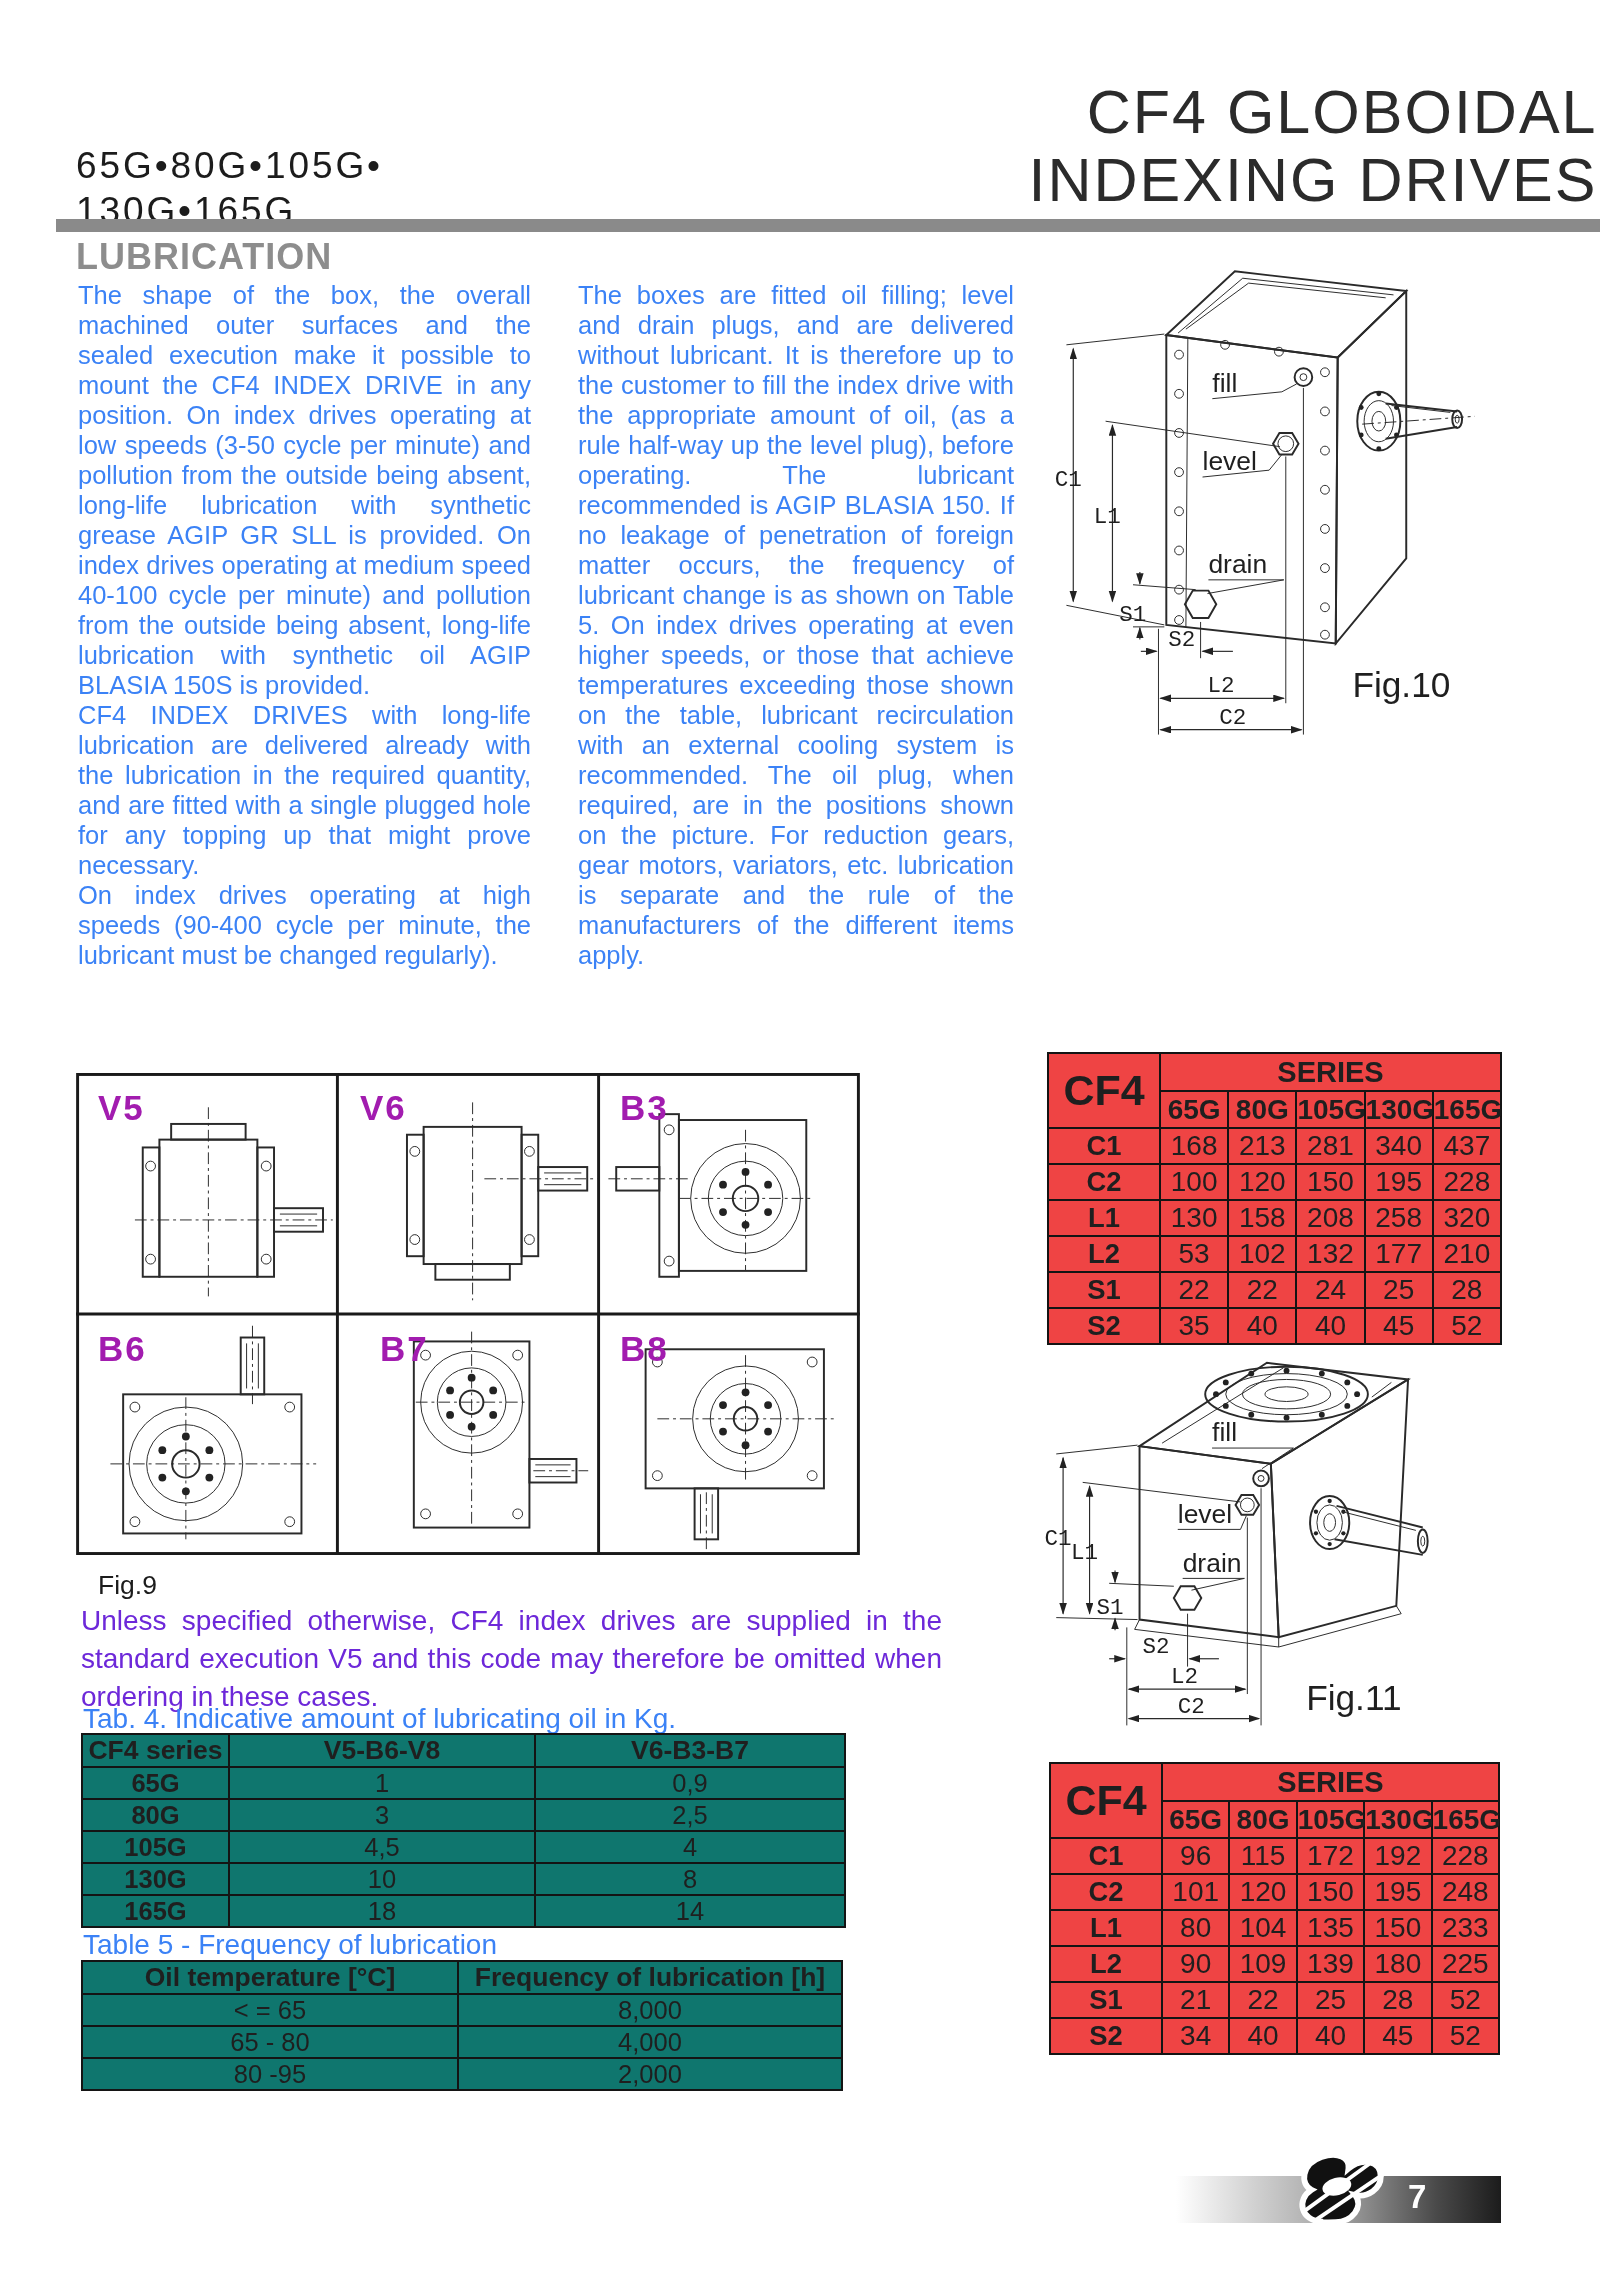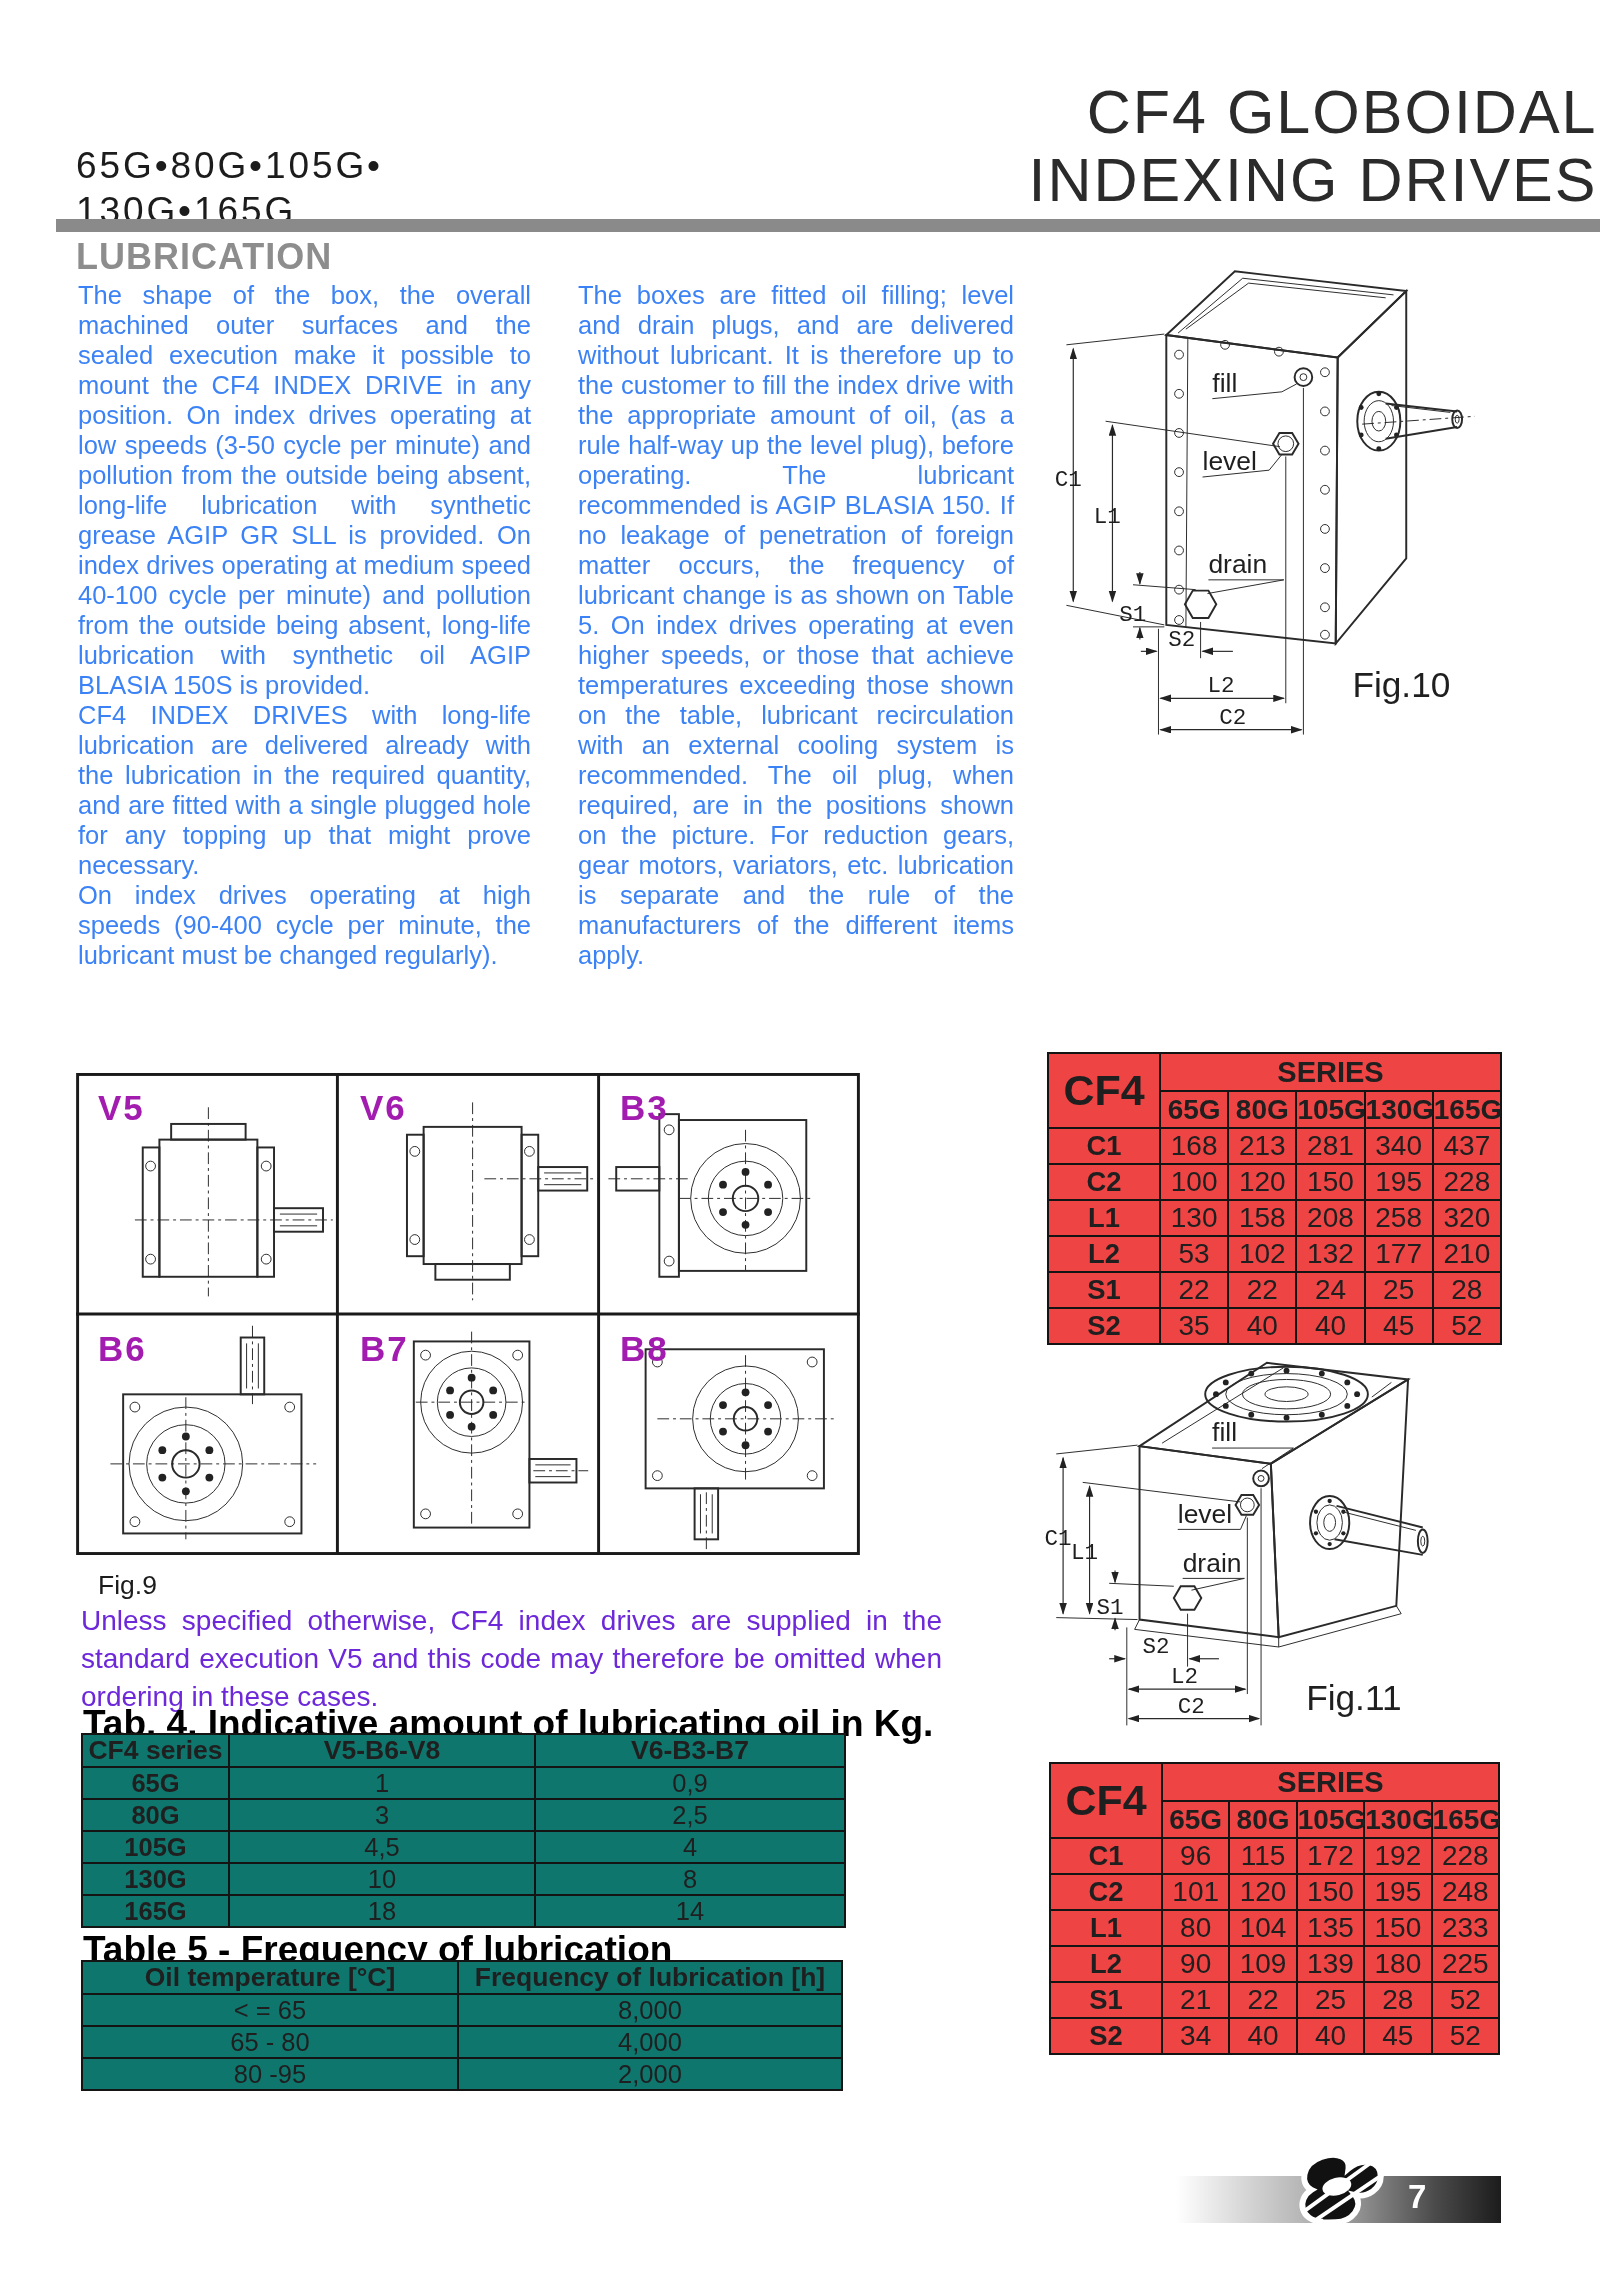--- a/index.html
+++ b/index.html
@@ -15,21 +15,21 @@
   .rule-bar{left:56px;top:219px;width:1544px;height:12.7px;background:#8a8a8a;}
   .lub-heading{left:76px;top:236px;font-size:36px;font-weight:bold;color:#8d8d8d;letter-spacing:1px;}
   
   .txtcol{font-size:25.5px;line-height:30px;text-align:justify;color:#3b82f6;}
   .txtcol p{margin:0;}
   .col1{left:78px;top:280px;width:453px;}
   .col2{left:578px;top:280px;width:436px;}
   
   .note{left:81px;top:1602px;width:861px;font-size:28px;line-height:38px;text-align:justify;color:#6d28d9;}
   .figcap{font-size:26.5px;color:#1c1c1c;}
-  .tbl-title{font-size:37px;font-weight:bold;color:#000000;}
+  .tbl-title{font-size:28px;font-weight:normal;color:#3b82f6;}
   
   table.cf4{border-collapse:collapse;table-layout:fixed;background:#ef4444;}
   table.cf4 th,table.cf4 td{border:2px solid #141414;border-top-width:2.9px;border-bottom-width:2.9px;padding:0;text-align:center;vertical-align:middle;}
   table.cf4{border:2.9px solid #141414;}
   table.cf4 .corner{font-size:43px;font-weight:bold;width:110px;}
   table.cf4 .series{font-size:29px;font-weight:bold;height:36px;}
   table.cf4 .colhead{font-size:28px;font-weight:bold;height:35px;}
   table.cf4 .rowlabel{font-size:27.4px;font-weight:bold;}
   table.cf4 td{font-size:28px;height:34px;}
   
@@ -357,21 +357,21 @@
         <circle cx="127" cy="93" r="4" fill="#222"></circle>
       <rect class="ln" x="98" y="178" width="24" height="52"></rect>
       <path class="thin" d="M104,184 V224 M116,184 V224"></path>
     </g>
   </svg>
 
   <div class="abs panel-label" style="left:98px;top:1088px;">V5</div>
   <div class="abs panel-label" style="left:360px;top:1088px;">V6</div>
   <div class="abs panel-label" style="left:620px;top:1088px;">B3</div>
   <div class="abs panel-label" style="left:98px;top:1329px;">B6</div>
-  <div class="abs panel-label" style="left:360px;top:1329px;">B7</div>
+  <div class="abs panel-label" style="left:380px;top:1329px;">B7</div>
   <div class="abs panel-label" style="left:620px;top:1329px;">B8</div>
 
   <div class="abs figcap" style="left:98px;top:1570px;">Fig.9</div>
 
   <div class="abs note">Unless specified otherwise, CF4 index drives are supplied in the standard execution V5 and this code may therefore be omitted when ordering in these cases.</div>
 
   <div class="abs tbl-title" style="left:83px;top:1703px;">Tab. 4. Indicative amount of lubricating oil in Kg.</div>
   <div class="abs" style="left:81px;top:1733px;width:757px;">
     <table class="plain" style="width:757px;">
         <tbody>

